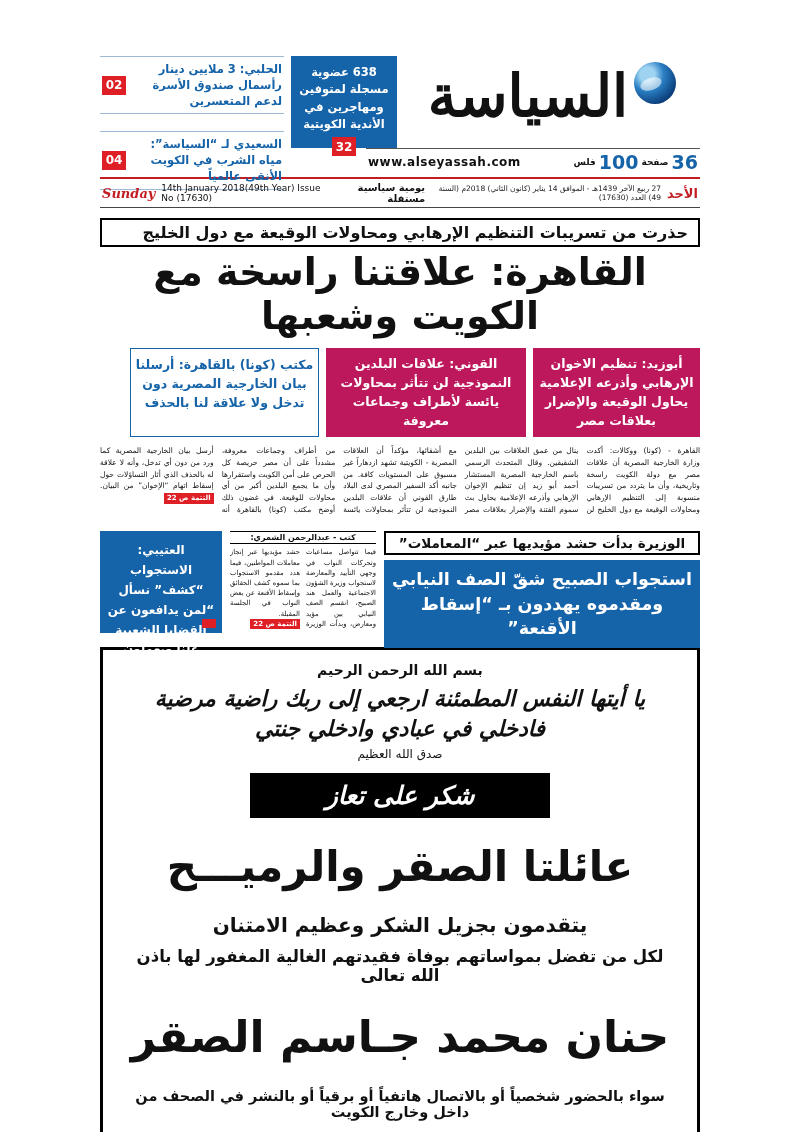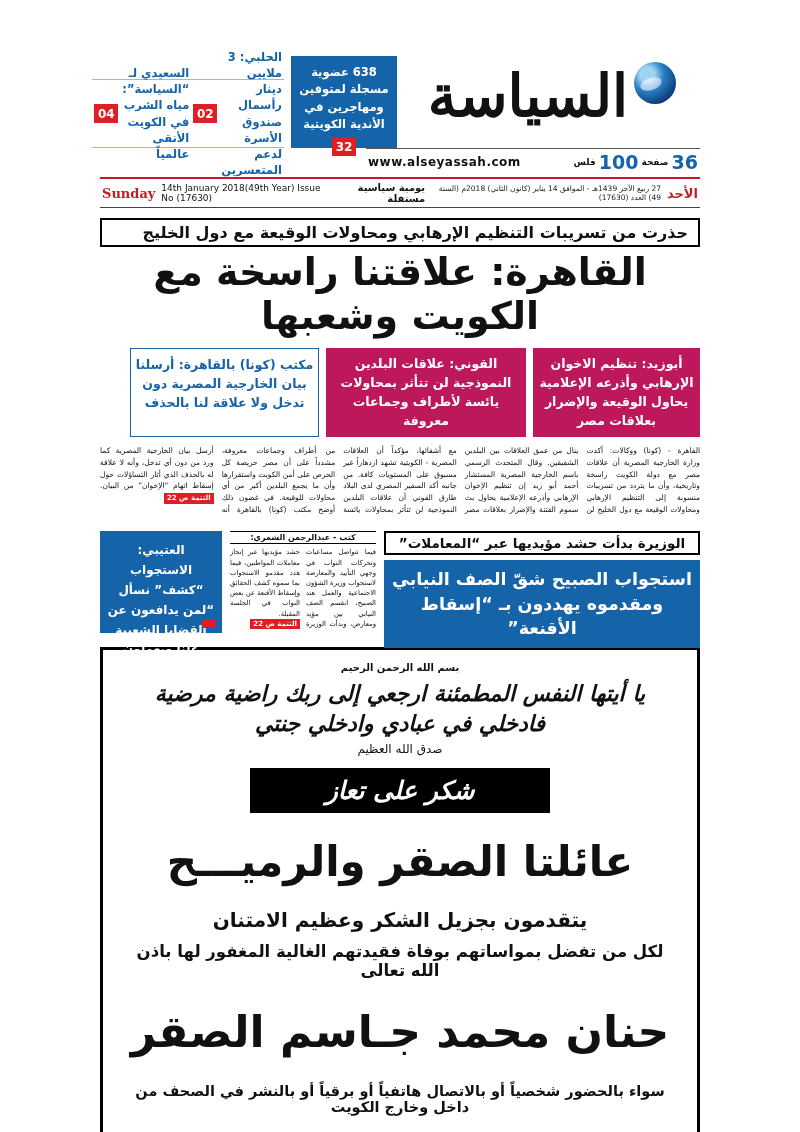--- a/index.html
+++ b/index.html
@@ -13,21 +13,21 @@
   .mast-row{display:flex;gap:7px;height:92px;}
   .logo-block{width:296px;display:flex;align-items:flex-start;justify-content:center;gap:6px;padding-top:4px;}
   .globe{width:42px;height:42px;border-radius:50%;
     background:radial-gradient(circle at 32% 30%,#9fd3f2 0 18%,#2a7fc4 40%,#0b3e7a 75%,#082c58 100%);
     position:relative;flex:0 0 auto;margin-top:2px;}
   .globe:after{content:"";position:absolute;left:6px;top:16px;width:22px;height:12px;border-radius:50%;
     background:rgba(255,255,255,.55);transform:rotate(-18deg);}
   .logo-text{font-family:"DejaVu Serif",serif;font-weight:bold;font-size:58px;line-height:1.25;letter-spacing:-2px;}
   .teaser-solid{width:96px;background:#1563a8;color:#fff;font-weight:bold;font-size:11.5px;line-height:1.5;
     text-align:center;padding:8px 5px 4px;display:flex;flex-direction:column;justify-content:space-between;}
-  .teasers{width:184px;display:flex;flex-direction:row;gap:0;margin-top:23px;}
+  .teasers{width:184px;display:flex;flex-direction:column;gap:17px;}
   .teaser{display:flex;align-items:center;gap:4px;border-top:1px solid #9db9d6;border-bottom:1px solid #9db9d6;
     padding:4px 2px;flex:1;}
   .teaser-text{color:#1563a8;font-weight:bold;font-size:11.5px;line-height:1.4;text-align:right;flex:1;}
   .pgnum{background:#df1f26;color:#fff;font-weight:bold;font-size:12px;width:24px;height:19px;
     display:flex;align-items:center;justify-content:center;flex:0 0 auto;}
   .pgnum--center{margin:4px auto 0;}
 
   .under-logo{display:flex;justify-content:flex-start;}
   .under-logo-inner{width:330px;border-top:1px solid #555;display:flex;align-items:center;
     justify-content:space-between;padding:2px 2px 0;}
@@ -35,21 +35,21 @@
   .big-blue{color:#1563a8;font-weight:bold;font-size:19px;}
   .small-black{font-size:9px;font-weight:bold;}
   .website{font-size:12px;font-weight:bold;letter-spacing:.5px;direction:ltr;}
 
   .date-bar{border-top:2px solid #c21d22;border-bottom:1px solid #444;margin-top:4px;
     display:flex;align-items:center;justify-content:space-between;padding:3px 2px;gap:6px;}
   .day-ar{color:#c21d22;font-weight:bold;font-size:13px;}
   .date-ar{font-size:7.5px;color:#222;}
   .tagline{font-size:10px;font-weight:bold;}
   .issue-en{font-size:9px;direction:ltr;}
-  .day-en{color:#c21d22;font-weight:bold;font-size:13px;direction:ltr;font-family:"DejaVu Serif",serif;}
+  .day-en{color:#c21d22;font-weight:bold;font-style:italic;font-size:13px;direction:ltr;font-family:"DejaVu Serif",serif;}
 
   
   .kicker{border:2px solid #000;padding:3px 10px;font-size:16px;font-weight:bold;text-align:right;margin:10px 0 4px;}
   .headline{font-size:38px;font-weight:900;text-align:center;line-height:1.15;letter-spacing:-1px;}
   .subheadline{font-size:20px;font-weight:bold;text-align:center;margin-top:5px;}
 
   .quotes-row{display:flex;gap:7px;margin-top:10px;}
   .quote{background:#be185d;color:#fff;font-weight:bold;font-size:12.5px;line-height:1.5;
     text-align:center;padding:7px 3px;box-sizing:border-box;}
   .q1{width:167px;}
@@ -68,21 +68,21 @@
     padding:7px 4px;line-height:1.4;margin-top:5px;flex:1;}
   .story2-text{width:146px;}
   .byline{font-size:8px;font-weight:bold;text-align:center;border-top:1px solid #000;border-bottom:1px solid #000;padding:1px 0;}
   .cols2{column-count:2;column-gap:6px;font-size:6.8px;line-height:1.5;text-align:justify;height:84px;overflow:hidden;margin-top:3px;}
   .sidebar-box{width:122px;background:#1563a8;color:#fff;font-weight:bold;font-size:12px;line-height:1.65;
     text-align:center;padding:10px 6px;box-sizing:border-box;position:relative;}
   .sidebar-box .red-dot{position:absolute;right:6px;bottom:5px;width:14px;height:9px;background:#df1f26;}
 
   
   .obit{margin-top:14px;border:3px solid #000;padding:12px 18px 0;text-align:center;height:482px;box-sizing:content-box;}
-  .bismillah{font-size:10px;font-weight:bold;}
+  .bismillah{font-size:14px;font-weight:bold;}
   .verse{font-family:"DejaVu Serif",serif;font-style:italic;font-weight:bold;font-size:22px;line-height:1.35;margin-top:6px;}
   .sadaqa{font-size:12px;margin-top:3px;}
   .obit-banner{background:#000;color:#fff;width:300px;margin:12px auto 0;padding:8px 0;
     font-family:"DejaVu Serif",serif;font-style:italic;font-weight:bold;font-size:25px;}
   .families{font-size:42px;font-weight:900;margin-top:24px;letter-spacing:-1px;}
   .thanks1{font-size:20px;font-weight:bold;margin-top:22px;}
   .thanks2{font-size:16.5px;font-weight:bold;margin-top:10px;}
   .deceased{font-size:44px;font-weight:900;margin-top:26px;letter-spacing:1px;}
   .note1{font-size:14.5px;font-weight:bold;margin-top:26px;}
 </style>

